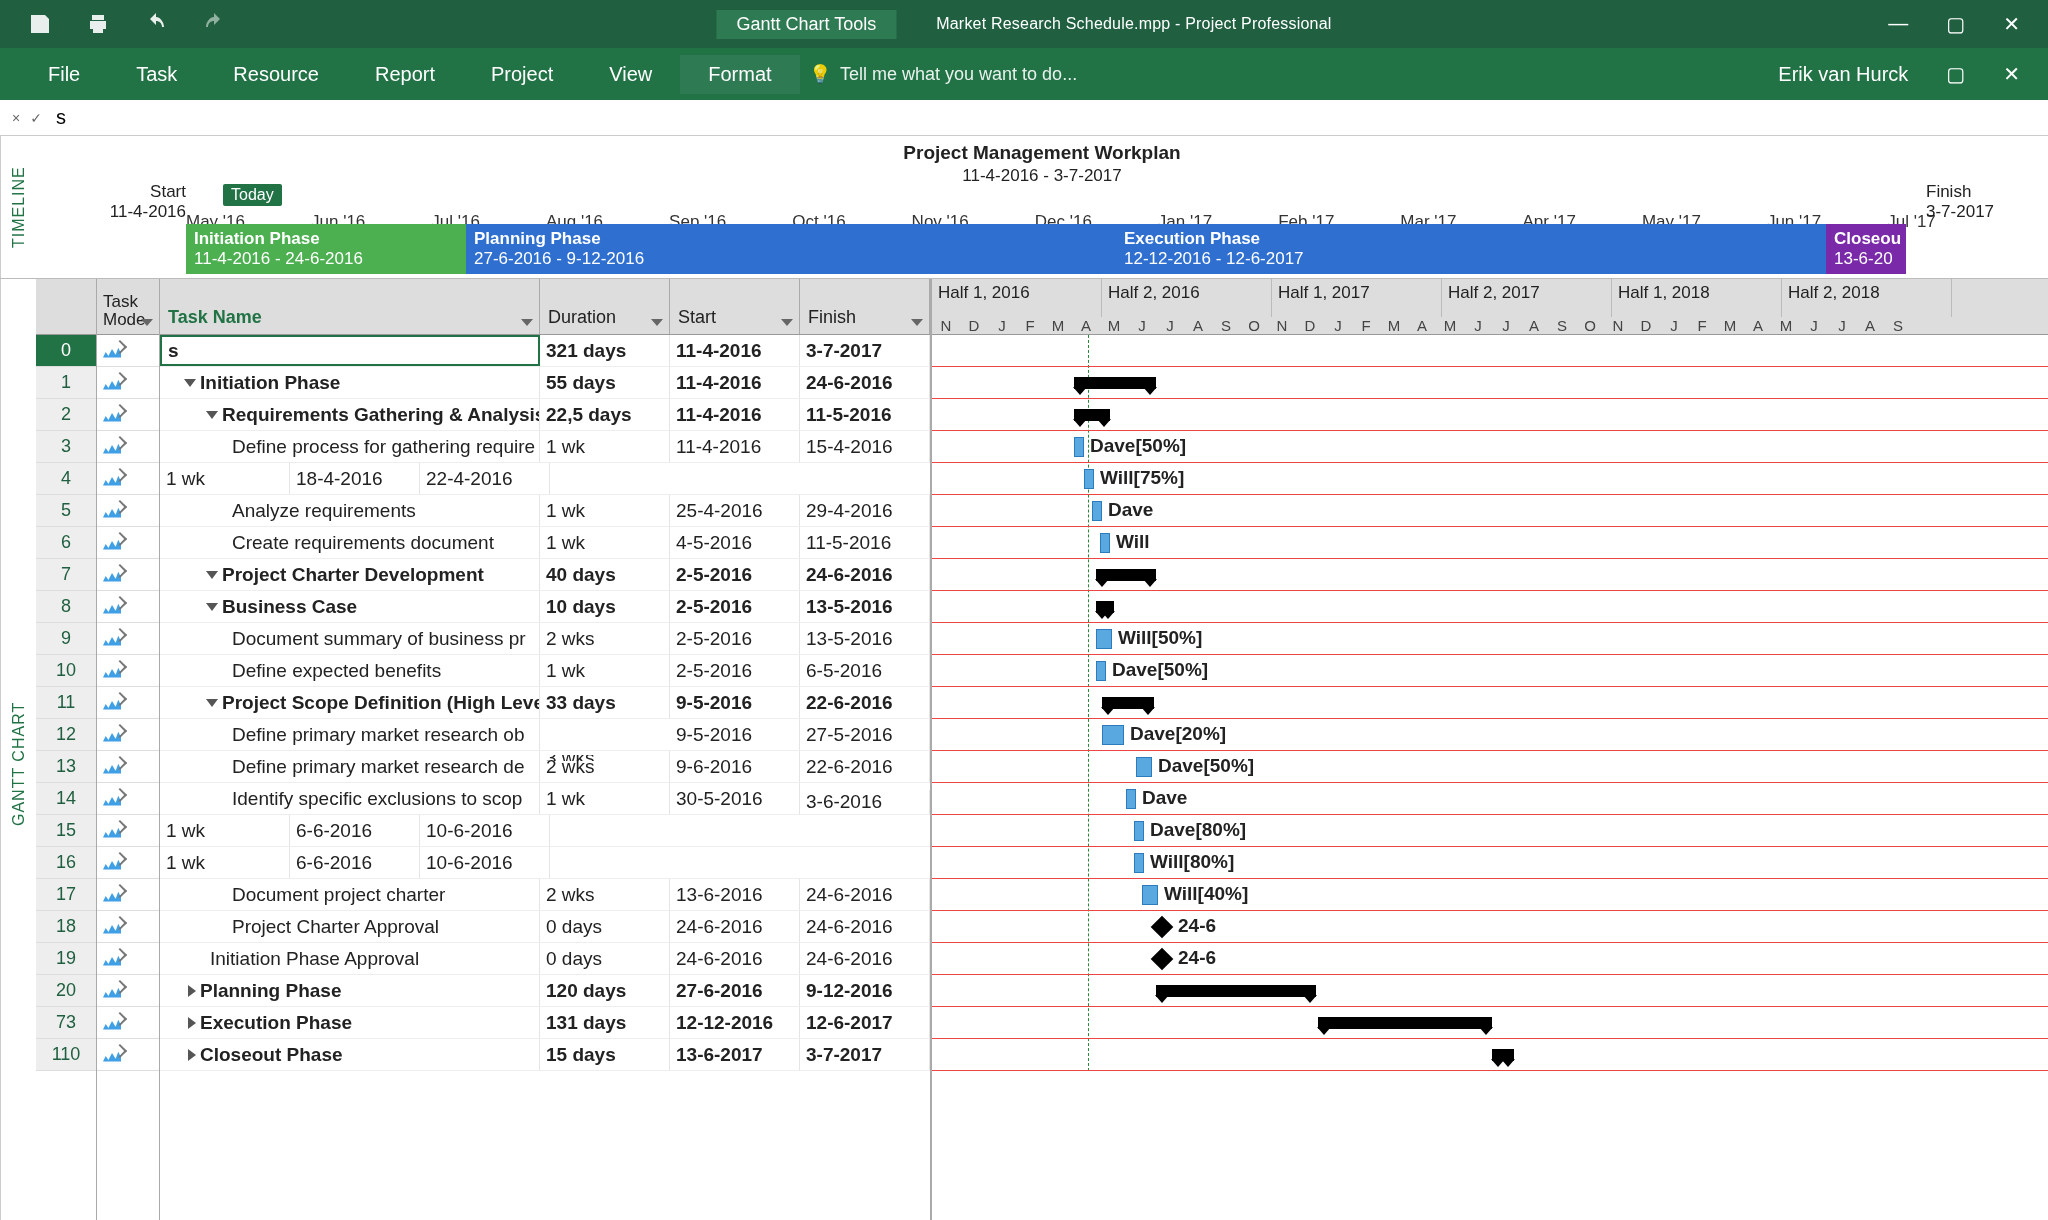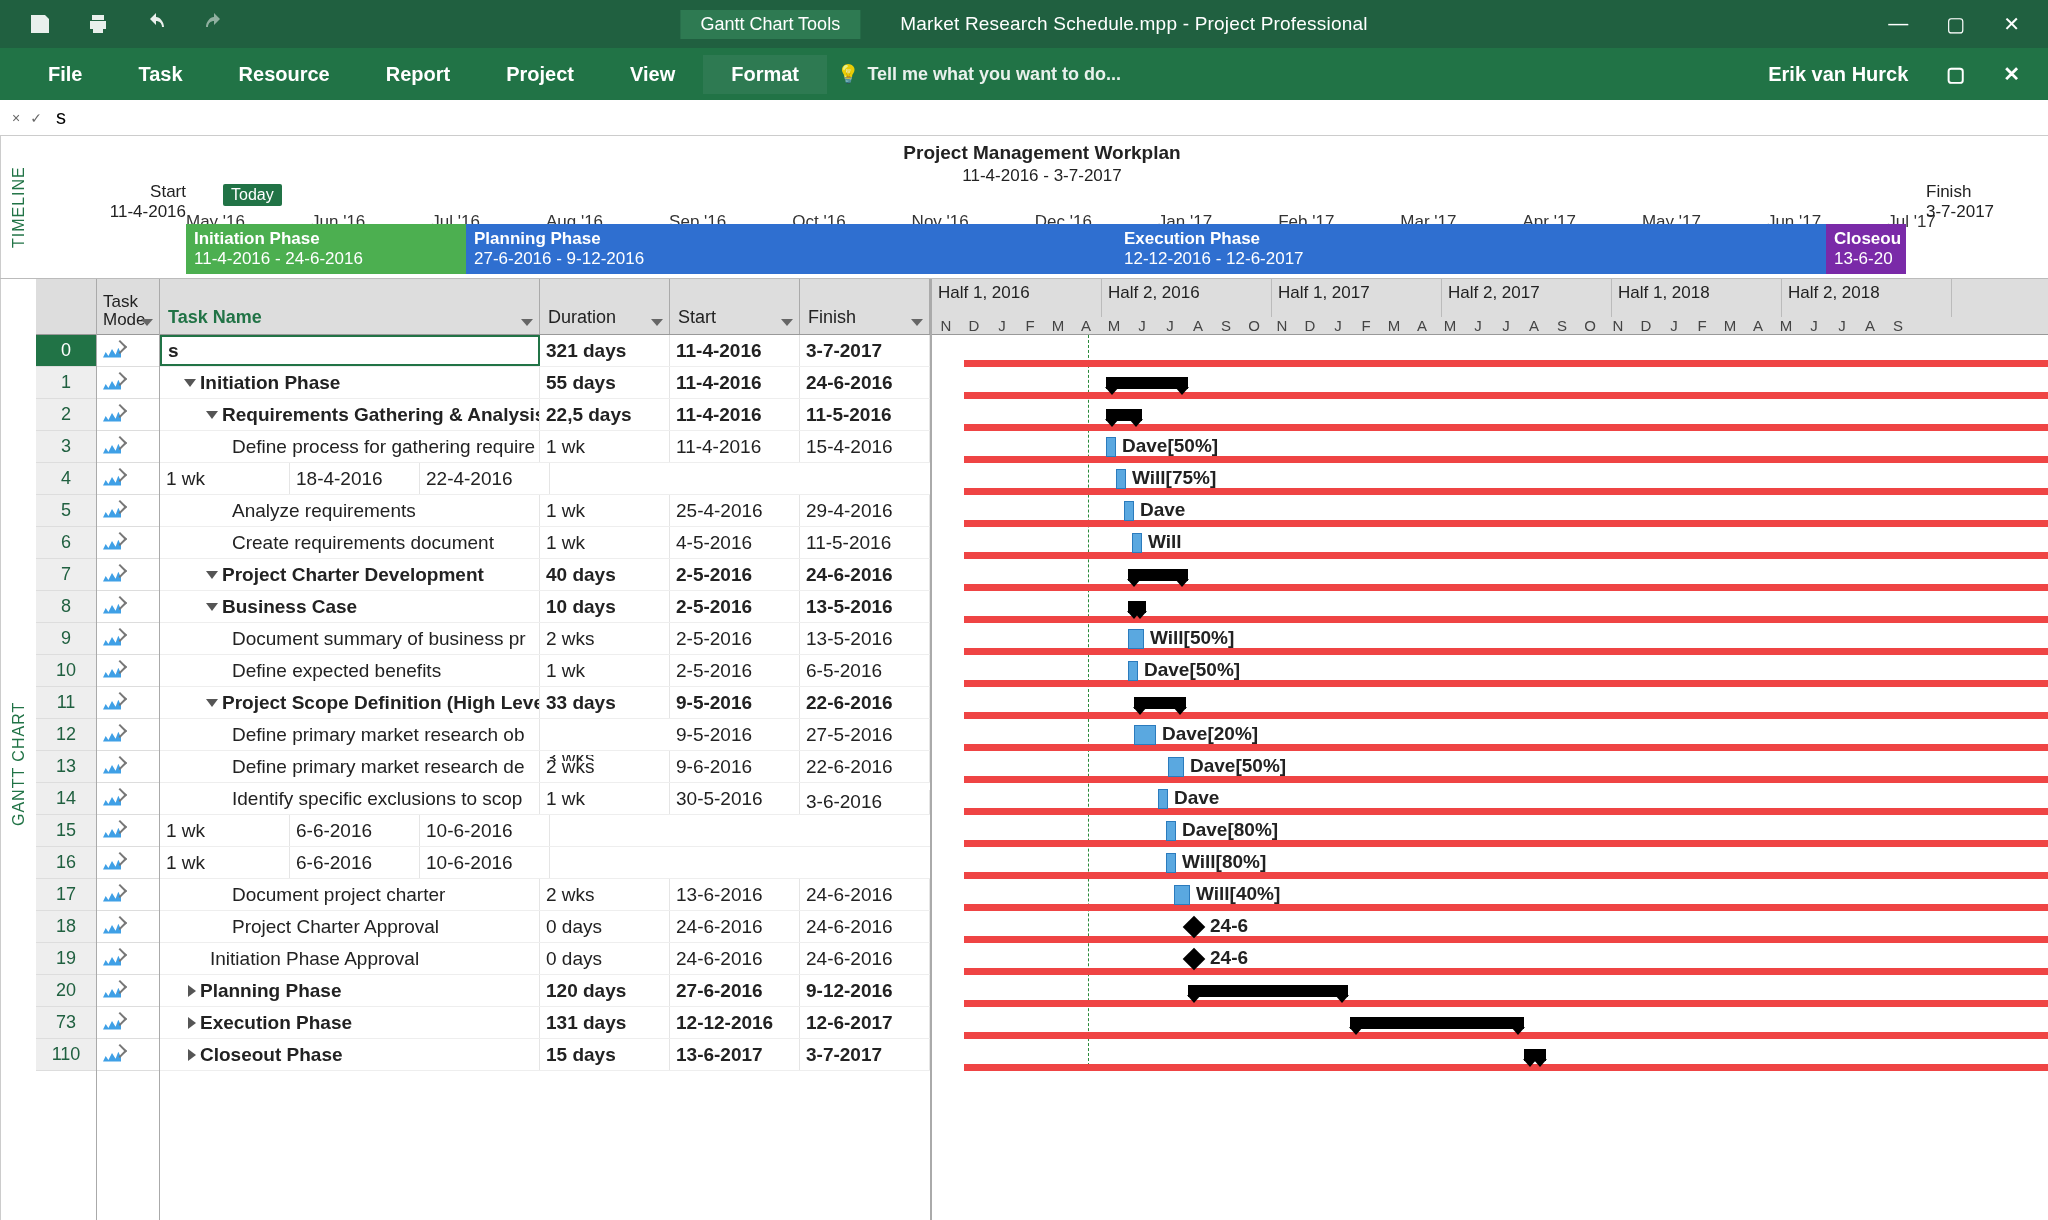--- a/index.html
+++ b/index.html
@@ -2,23 +2,23 @@
 <html><head>
 <meta charset="utf-8">
 <style>
   * { box-sizing: border-box; margin: 0; padding: 0; font-family: "Segoe UI", Arial, sans-serif; }
   body { width: 2048px; height: 1220px; background: #fff; overflow: hidden; font-size: 18px; color: #222; }
   .titlebar { height: 48px; background: #206040; display: flex; align-items: center; color: #fff; position: relative; }
   .qat { display: flex; gap: 34px; margin-left: 28px; }
   .qat-icon { width: 24px; height: 24px; opacity: .9; }
   .title-group { position: absolute; left: 50%; transform: translateX(-50%); display: flex; align-items: center; gap: 40px; }
   .context-tab { background: #2e7a52; padding: 4px 20px; font-size: 18px; }
-  .doc-title { font-size: 19px; letter-spacing: .2px; }
+  .doc-title { font-size: 16px; letter-spacing: .2px; }
   .win-controls { margin-left: auto; display: flex; gap: 38px; padding-right: 28px; font-size: 20px; }
-  .ribbon { height: 52px; background: #217346; display: flex; align-items: center; color: #fff; position: relative; font-weight: bold; }
+  .ribbon { height: 52px; background: #217346; display: flex; align-items: center; color: #fff; position: relative; }
   .ribbon-tabs { display: flex; gap: 0; margin-left: 20px; }
   .ribbon-tab { padding: 8px 28px; font-size: 20px; }
   .ribbon-tab.active { background: #2e7a52; }
   .tellme { display: flex; align-items: center; gap: 8px; margin-left: 10px; opacity: .9; font-size: 18px; }
   .ribbon-right { margin-left: auto; display: flex; gap: 38px; padding-right: 28px; align-items: center; font-size: 20px; }
   .formula-row { height: 36px; border-bottom: 1px solid #ccc; display: flex; align-items: center; padding-left: 12px; font-size: 18px; gap: 10px; }
   .formula-btn { font-size: 14px; color: #666; }
   .formula-input { border: none; outline: none; font-size: 20px; flex: 1; padding: 2px 4px; }
   
   .timeline-wrap { display: flex; border-bottom: 1px solid #bbb; }
@@ -57,21 +57,21 @@
   .outline-tri.collapsed{transform:none;}
   .active-cell { border:2px solid #217346 !important; padding:1px 4px;}
   
   .gantt-side { flex: 1; border-left: 2px solid #aaa; position:relative;}
   .gantt-header { height:56px; background:#ddd; border-bottom:1px solid #999; display:flex; flex-direction:column;}
   .gh-halves { display:flex; flex:1; font-size:17px;}
   .gh-half { border-right:1px solid #bbb; padding:4px 6px;}
   .gh-months { display:flex; font-size:15px; color:#444;}
   .gh-m { width:28px; text-align:center;}
   .gantt-rows { position:relative;}
-  .grow { height:32px; position:relative; border-bottom:7px solid #ef4444;margin-left:32px;}
+  .grow { height:32px; position:relative; border-bottom:1px solid #ef4444;}
   .summary-bar { position:absolute; height:12px; top:10px; background:#000;}
   .summary-bar::before,.summary-bar::after{content:"";position:absolute;top:10px;width:0;height:0;border-left:7px solid transparent;border-right:7px solid transparent;border-top:8px solid #000;}
   .summary-bar::before{left:-1px;} .summary-bar::after{right:-1px;}
   .task-bar { position:absolute; height:20px; top:6px; background:#5aa8e0; border:1px solid #2b7bbd;}
   .milestone { position:absolute; width:16px; height:16px; top:8px; background:#000; transform:rotate(45deg);}
   .bar-label { position:absolute; top:4px; font-size:19px; font-weight:bold; white-space:nowrap;}
   .today-line { position:absolute; top:0; bottom:0; width:1px; border-left:1px dashed #2a8a3a; }
 </style>
 </head>
 <body>

